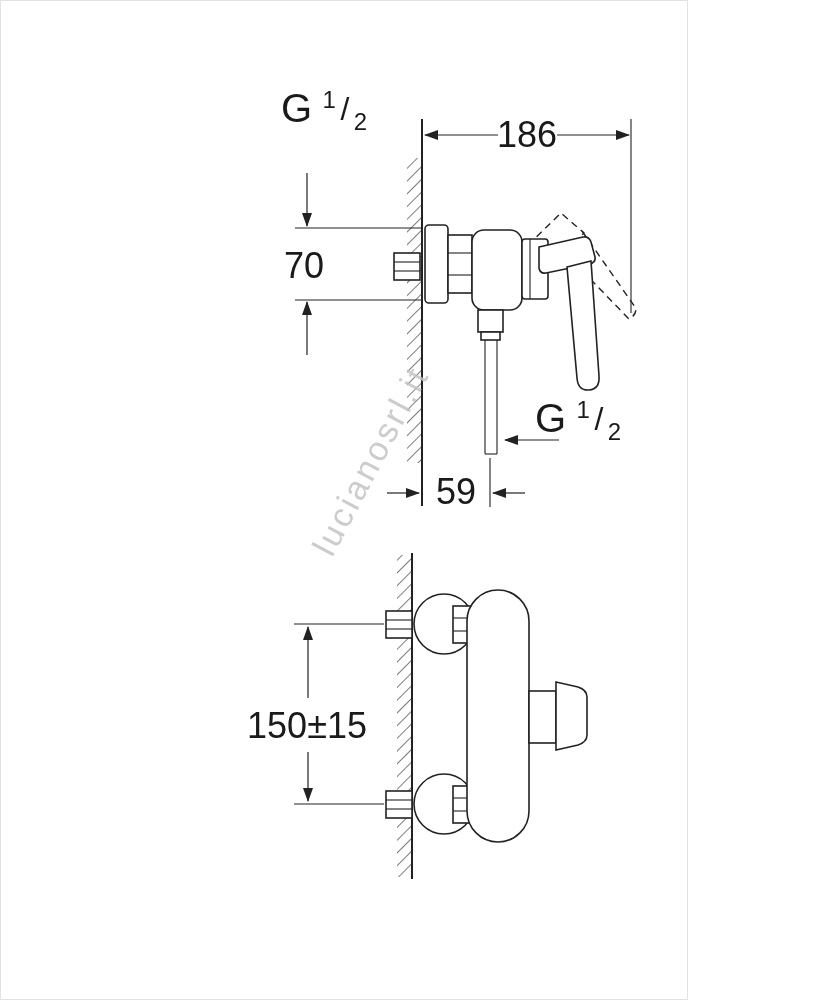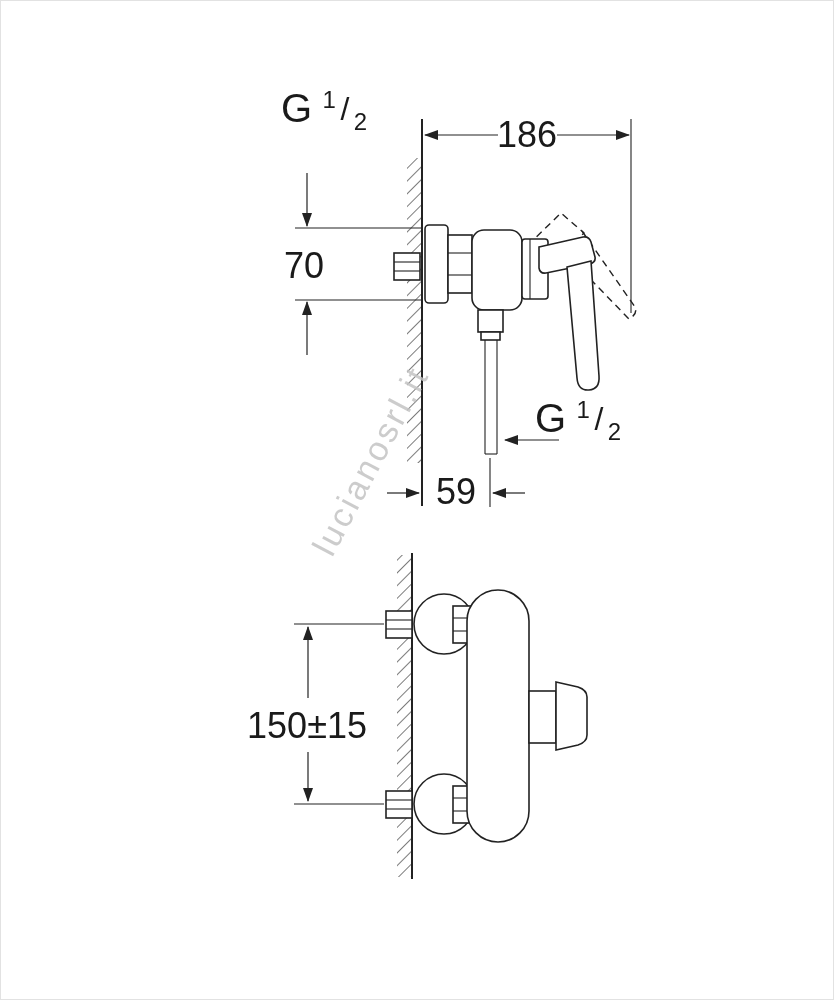--- a/index.html
+++ b/index.html
@@ -1,17 +1,17 @@
 <!DOCTYPE html>
 <html><head>
 <meta charset="utf-8">
 <style>
   html, body { margin: 0; padding: 0; background: #fff; }
   .canvas {
-    width: 834px; height: 1000px;
+    width: 688px; height: 1000px;
     background: #ffffff;
     border: 1px solid #e2e2e2;
     box-sizing: border-box;
     position: relative;
     font-family: "Liberation Sans", sans-serif;
   }
   svg { display: block; }
   svg text {
     font-family: "Liberation Sans", sans-serif;
     fill: #1a1a1a;

